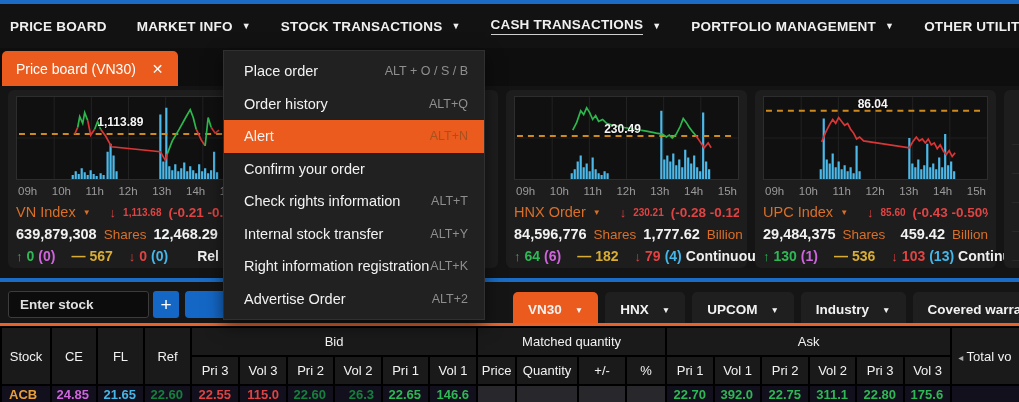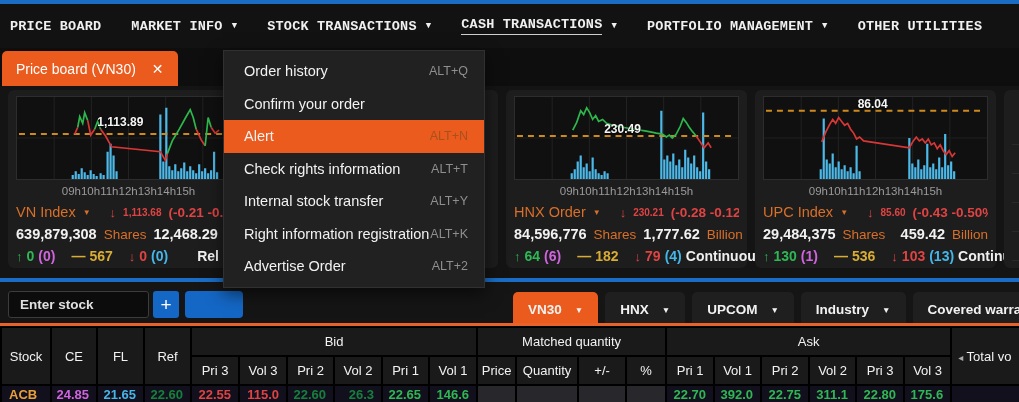--- a/index.html
+++ b/index.html
@@ -4,40 +4,40 @@
 <style>
   * { margin:0; padding:0; box-sizing:border-box; }
   body { background:#000; font-family:"Liberation Sans", sans-serif; }
   #app { position:relative; width:1019px; height:402px; background:#141414; overflow:hidden; }
 
   
   .top-strip { position:absolute; left:0; top:0; width:100%; height:4px; background:#1a6cc4; }
   .navbar { position:absolute; left:0; top:4px; width:100%; height:44px; background:#121212;
             display:flex; align-items:center; padding-left:10px; gap:30px; }
   .nav-item { color:#f0f0f0; font-size:13.5px; font-weight:bold; letter-spacing:.2px;
-              display:flex; align-items:center; gap:9px; cursor:pointer; white-space:nowrap;font-family:Liberation Mono, monospace; }
+              display:flex; align-items:center; gap:9px; cursor:pointer; white-space:nowrap; }
   .nav-item .caret { font-size:9px; }
   .nav-item.active span.lbl { border-bottom:1px solid #cfcfcf; padding-bottom:2px; }
 
   
   .tabbar { position:absolute; left:0; top:48px; width:100%; height:38px; background:#0e0e0e; }
   .board-tab { position:absolute; left:2px; top:3px; height:35px; background:#ea5b1d;
                border-radius:5px 5px 0 0; display:flex; align-items:center; gap:16px;
                padding:0 14px; color:#fff; font-size:14px; }
   .board-tab .close { font-size:14px; cursor:pointer; }
 
   
   .cards { position:absolute; top:88px; left:0; width:100%; height:190px; }
   .card { position:absolute; top:2px; width:241px; height:178px; background:#1d1d1d;
           border-radius:6px; padding:6px 8px; }
   .card1{left:8px} .card2{left:257px} .card3{left:506px} .card4{left:755px} .card5{left:1004px}
   .chart-box { position:relative; height:84px; background:#101010; border:1px solid #2d2d2d; }
   .chart-label { position:absolute; color:#f5f5f5; font-size:12px; font-weight:bold;
                  text-shadow:0 1px 2px #000; white-space:nowrap; }
-  .times { display:flex; justify-content:center; color:#9b9b9b; font-size:11.5px;
+  .times { display:flex; justify-content:space-between; color:#9b9b9b; font-size:11.5px;
            padding:5px 2px 0 2px; }
   .stat1 { display:flex; align-items:center; gap:7px; margin-top:7px; white-space:nowrap; }
   .idx-name { color:#d96f28; font-size:14.5px; }
   .idx-caret { color:#d96f28; font-size:8px; }
   .arr { font-size:13px; font-weight:bold; }
   .arr.red { color:#e04343; } .arr.green { color:#2eb855; }
   .idx-value { color:#e04343; font-size:10px; font-weight:bold; }
   .idx-change { color:#e04343; font-size:13.5px; font-weight:bold; overflow:hidden; }
   .stat2 { display:flex; align-items:baseline; gap:7px; margin-top:6px; white-space:nowrap; }
   .num-white { color:#f2f2f2; font-weight:bold; font-size:14.5px; }
@@ -426,32 +426,36 @@
         <td class="v-up">22.80</td>
         <td class="v-up">175.6</td>
         <td></td>
       </tr>
     </tbody>
       </table>
   </div>
 
   <div class="menu">
     <div class="menu-item">
+      <span class="mi-label">Place order</span>
+      <span class="mi-short">ALT + O / S / B</span>
+    </div>
+    <div class="menu-item">
       <span class="mi-label">Order history</span>
       <span class="mi-short">ALT+Q</span>
-    </div>
-    <div class="menu-item">
-      <span class="mi-label">Confirm your order</span>
-      <span class="mi-short"></span>
     </div>
     <div class="menu-item active">
       <span class="mi-label">Alert</span>
       <span class="mi-short">ALT+N</span>
     </div>
     <div class="menu-item">
+      <span class="mi-label">Confirm your order</span>
+      <span class="mi-short"></span>
+    </div>
+    <div class="menu-item">
       <span class="mi-label">Check rights information</span>
       <span class="mi-short">ALT+T</span>
     </div>
     <div class="menu-item">
       <span class="mi-label">Internal stock transfer</span>
       <span class="mi-short">ALT+Y</span>
     </div>
     <div class="menu-item">
       <span class="mi-label">Right information registration</span>
       <span class="mi-short">ALT+K</span>

